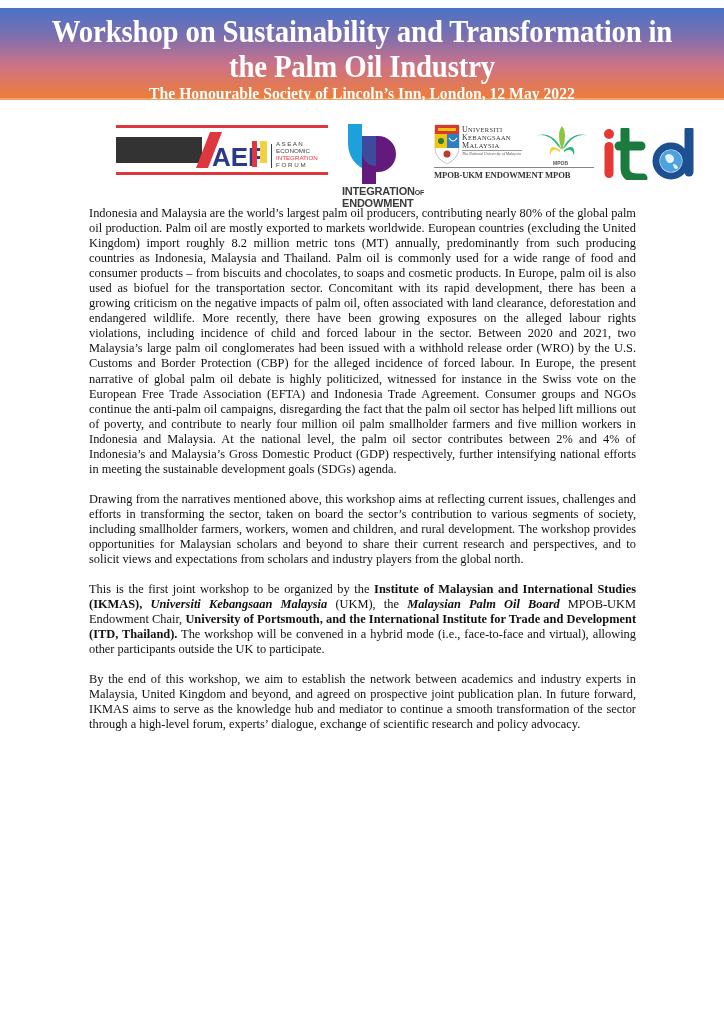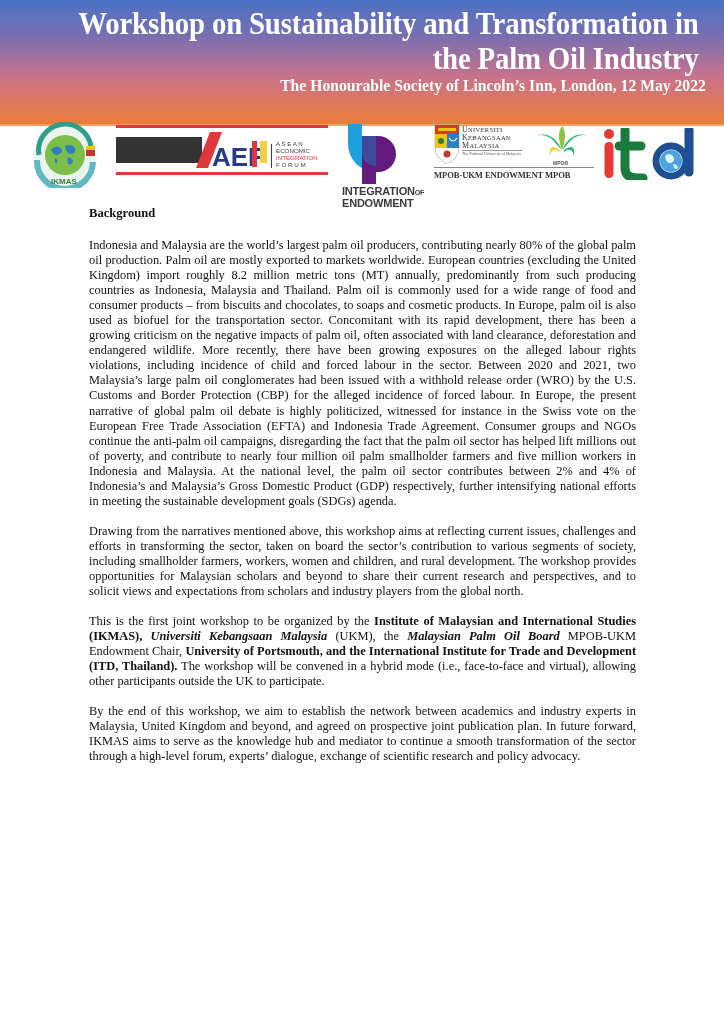--- a/index.html
+++ b/index.html
@@ -1,23 +1,23 @@
 <!DOCTYPE html>
 <html><head>
   <meta charset="utf-8">
   <style>
     * { margin: 0; padding: 0; box-sizing: border-box; }
     html, body { width: 724px; height: 1024px; background: #ffffff; overflow: hidden; }
     body { font-family: "Liberation Serif", serif; color: #111; position: relative; }
 
     
     .banner {
-      position: absolute; left: 0; top: 0; width: 724px; height: 126px;
+      position: absolute; left: 0; top: 8px; width: 724px; height: 92px;
       background: linear-gradient(180deg, #4a72c6 0%, #7a6fb0 30%, #c9728a 62%, #ee7d3a 100%);
-      text-align: right; color: #fff;
+      text-align: center; color: #fff;
       border-bottom: 2px solid #f3a068;
     }
     .banner .title {
       font-family: "Liberation Serif", serif; font-weight: bold;
       font-size: 31px; line-height: 35px; letter-spacing: -0.2px;
       padding-top: 6px;
       transform: scaleX(0.93); transform-origin: center top;
       white-space: nowrap;
     }
     .banner .subtitle {
@@ -76,32 +76,20 @@
 <div class="banner">
   <div class="title">
     <div>Workshop on Sustainability and Transformation in</div>
     <div>the Palm Oil Industry</div>
   </div>
   <div class="subtitle">The Honourable Society of Lincoln’s Inn, London, 12 May 2022</div>
 </div>
 
 <div class="logos">
 
-  <div class="logo ikmas">
-    <svg width="70" height="66" viewBox="0 0 70 66">
-      <circle cx="34" cy="33" r="31" fill="#e9f4ee"></circle>
-      <path d="M8 33 A26 26 0 0 1 60 24" stroke="#2f9e8a" stroke-width="5" fill="none"></path>
-      <path d="M6 38 A28 28 0 0 0 62 40" stroke="#5fb8c2" stroke-width="6" fill="none"></path>
-      <circle cx="34" cy="33" r="20" fill="#7bbf4a"></circle>
-      <path d="M20 28 q4 -6 10 -2 q3 4 -2 6 q-4 3 -8 -4z M34 24 q6 -3 10 2 q2 5 -4 6 q-5 0 -6 -8z M36 36 q4 -2 6 3 q-1 5 -5 3z M24 36 q3 1 2 5 q-3 1 -2 -5z" fill="#2d7fc1"></path>
-      <rect x="55" y="24" width="9" height="10" fill="#c0392b"></rect>
-      <rect x="55" y="24" width="9" height="4" fill="#f1c40f"></rect>
-      <text x="20" y="62" font-family="Liberation Sans, sans-serif" font-size="8" font-weight="bold" fill="#3a7a3a">IKMAS</text>
-    </svg>
-  </div>
 
   <div class="logo aef">
     <svg width="214" height="56" viewBox="0 0 214 56">
       <rect x="2" y="3" width="212" height="3" fill="#e0363e"></rect>
       <rect x="2" y="50" width="212" height="3" fill="#e0363e"></rect>
       <rect x="2" y="15" width="86" height="26" fill="#333"></rect>
       <polygon points="82,46 96,10 108,10 94,46" fill="#e0363e"></polygon>
       <text x="98" y="44" font-family="Liberation Sans, sans-serif" font-size="26" font-weight="bold" fill="#2a3a8a">AEF</text>
       <rect x="146" y="19" width="7" height="22" fill="#f4d03f"></rect>
       <rect x="138" y="19" width="5" height="26" fill="#e0363e"></rect>
@@ -162,18 +150,17 @@
       <path d="M16 18 H38" stroke="#1b7a3e" stroke-width="9" stroke-linecap="round"></path>
       <path d="M86 2 V44" stroke="#1d4f91" stroke-width="9" stroke-linecap="round"></path>
       <circle cx="68" cy="33" r="15" fill="none" stroke="#1d4f91" stroke-width="7"></circle>
       <circle cx="68" cy="33" r="11" fill="#4aa3df"></circle>
       <path d="M62 28 q4 -4 8 0 q3 5 -2 7 q-5 1 -6 -7z M70 36 q4 0 5 4 q-4 3 -5 -4z" fill="#e8f4fb"></path>
     </svg>
   </div>
 </div>
 
 <div class="content">
-  <h2>Background</h2>
   <p>Indonesia and Malaysia are the world’s largest palm oil producers, contributing nearly 80% of the global palm oil production. Palm oil are mostly exported to markets worldwide. European countries (excluding the United Kingdom) import roughly 8.2 million metric tons (MT) annually, predominantly from such producing countries as Indonesia, Malaysia and Thailand. Palm oil is commonly used for a wide range of food and consumer products – from biscuits and chocolates, to soaps and cosmetic products. In Europe, palm oil is also used as biofuel for the transportation sector. Concomitant with its rapid development, there has been a growing criticism on the negative impacts of palm oil, often associated with land clearance, deforestation and endangered wildlife. More recently, there have been growing exposures on the alleged labour rights violations, including incidence of child and forced labour in the sector. Between 2020 and 2021, two Malaysia’s large palm oil conglomerates had been issued with a withhold release order (WRO) by the U.S. Customs and Border Protection (CBP) for the alleged incidence of forced labour. In Europe, the present narrative of global palm oil debate is highly politicized, witnessed for instance in the Swiss vote on the European Free Trade Association (EFTA) and Indonesia Trade Agreement. Consumer groups and NGOs continue the anti-palm oil campaigns, disregarding the fact that the palm oil sector has helped lift millions out of poverty, and contribute to nearly four million oil palm smallholder farmers and five million workers in Indonesia and Malaysia. At the national level, the palm oil sector contributes between 2% and 4% of Indonesia’s and Malaysia’s Gross Domestic Product (GDP) respectively, further intensifying national efforts in meeting the sustainable development goals (SDGs) agenda.</p>
   <p>Drawing from the narratives mentioned above, this workshop aims at reflecting current issues, challenges and efforts in transforming the sector, taken on board the sector’s contribution to various segments of society, including smallholder farmers, workers, women and children, and rural development. The workshop provides opportunities for Malaysian scholars and beyond to share their current research and perspectives, and to solicit views and expectations from scholars and industry players from the global north.</p>
   <p><span>This is the first joint workshop to be organized by the </span><b>Institute of Malaysian and International Studies (IKMAS), </b><b><i>Universiti Kebangsaan Malaysia</i></b><span> (UKM), the </span><b><i>Malaysian Palm Oil Board</i></b><span> MPOB-UKM Endowment Chair, </span><b>University of Portsmouth, and the International Institute for Trade and Development (ITD, Thailand).</b><span> The workshop will be convened in a hybrid mode (i.e., face-to-face and virtual), allowing other participants outside the UK to participate.</span></p>
   <p>By the end of this workshop, we aim to establish the network between academics and industry experts in Malaysia, United Kingdom and beyond, and agreed on prospective joint publication plan. In future forward, IKMAS aims to serve as the knowledge hub and mediator to continue a smooth transformation of the sector through a high-level forum, experts’ dialogue, exchange of scientific research and policy advocacy.</p>
 </div>
 
 </body></html>

